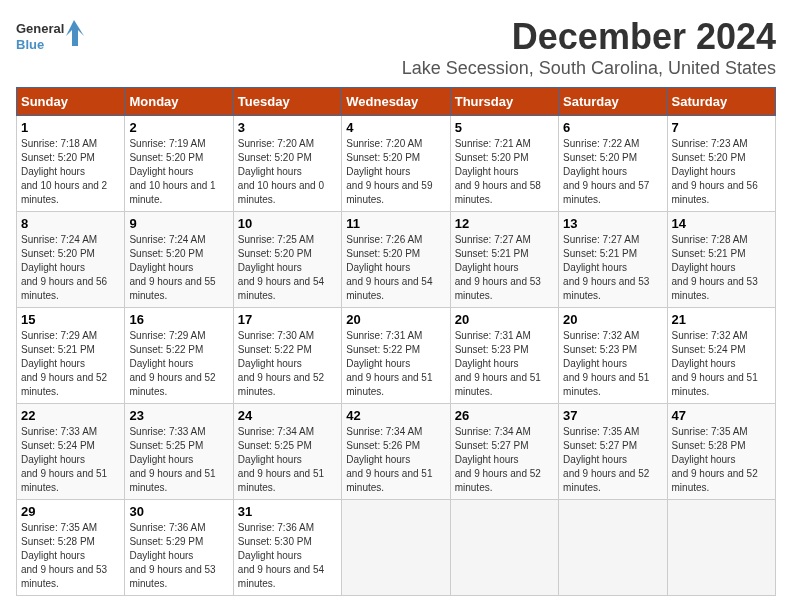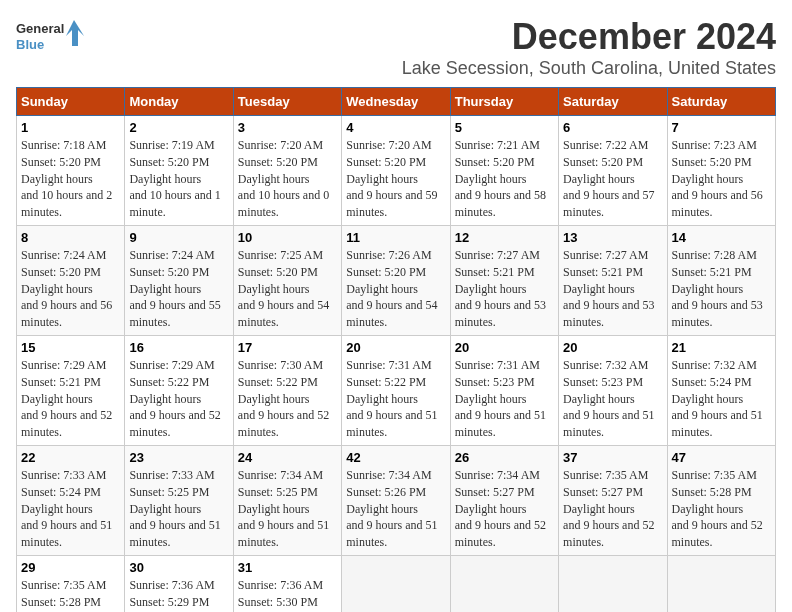--- a/index.html
+++ b/index.html
@@ -58,24 +58,23 @@
     tbody tr:nth-child(even) td {
       background: #f9f9f9;
     }
     .day-number {
       font-size: 13px;
       font-weight: bold;
       display: block;
       margin-bottom: 2px;
     }
     .day-info {
-      font-size: 12px;
+      font-size: 10px;
       color: #333;
       line-height: 1.4;
-      font-family: Liberation Serif, serif;
     }
     .empty-cell {
       background: #f0f0f0 !important;
     }
     tbody tr td.empty-cell {
       background: #f5f5f5 !important;
     }
   </style>
 </head>
 <body>

